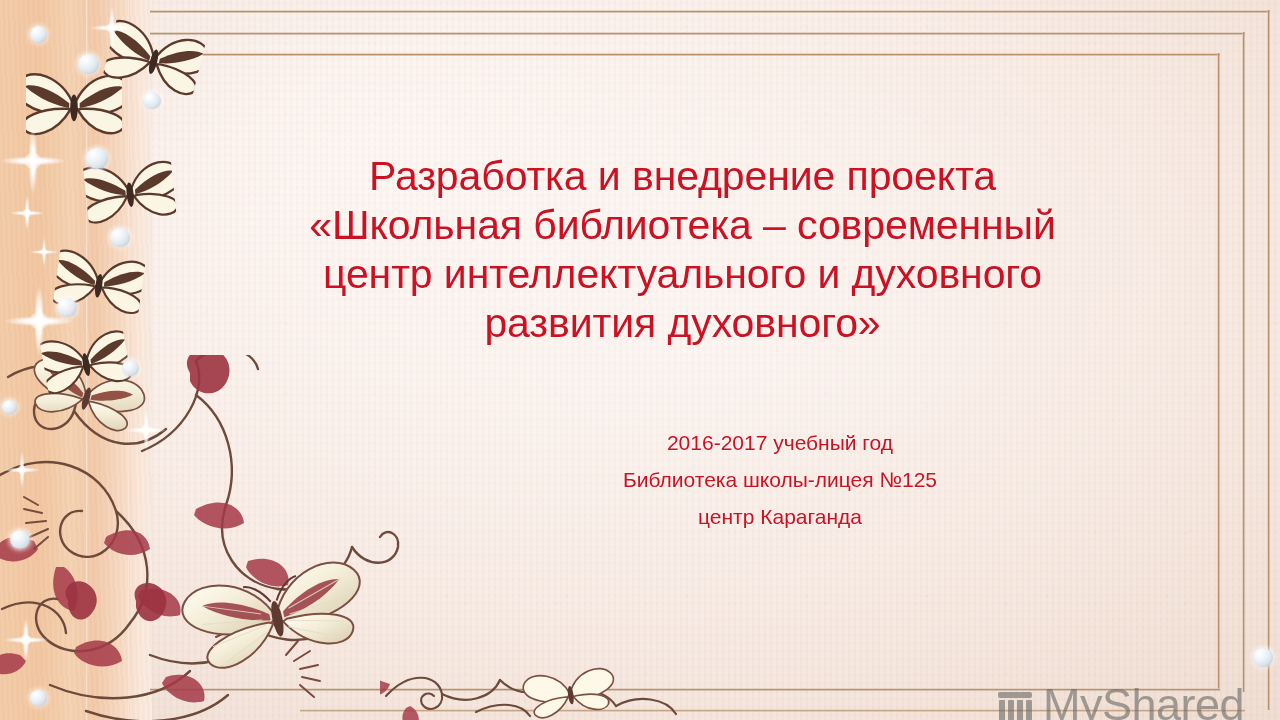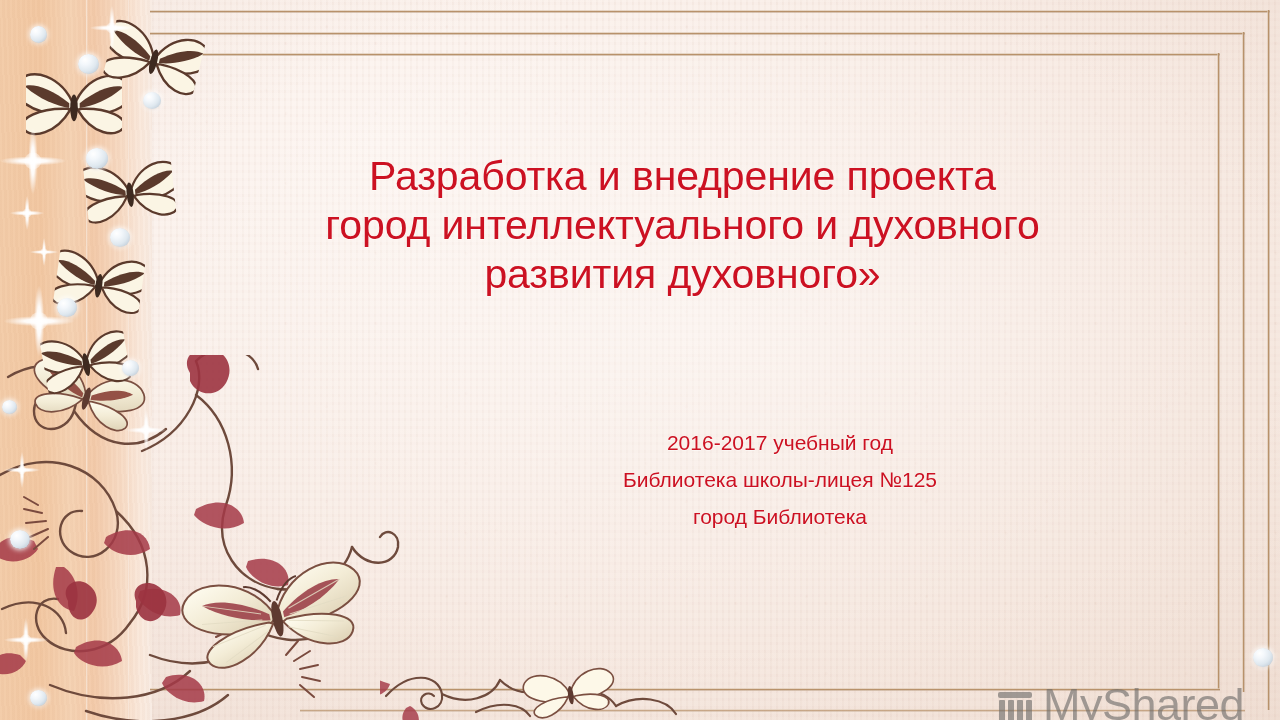--- a/index.html
+++ b/index.html
@@ -392,28 +392,29 @@
       <i></i>
     </div>
   <div class="sparkle" style="left:4px;   top:618px; width:44px; height:44px;">
       <i></i>
     </div>
 
   <div class="text-layer">
 
     <div class="title">
       <div>Разработка и внедрение проекта</div>
-      <div>город интеллектуального и духовного</div>
+      <div>«Школьная библиотека – современный</div>
+      <div>центр интеллектуального и духовного</div>
       <div>развития духовного»</div>
     </div>
 
     <div class="subtitle">
       <div>2016-2017 учебный год</div>
       <div>Библиотека школы-лицея №125</div>
-      <div>город Библиотека</div>
+      <div>центр Караганда</div>
     </div>
 
   </div>
 
   <div class="watermark">
     <div class="watermark-icon">
       <u></u>
       <i style="left:1px;  height:26px;"></i>
       <i style="left:10px; height:26px;"></i>
       <i style="left:19px; height:26px;"></i>

